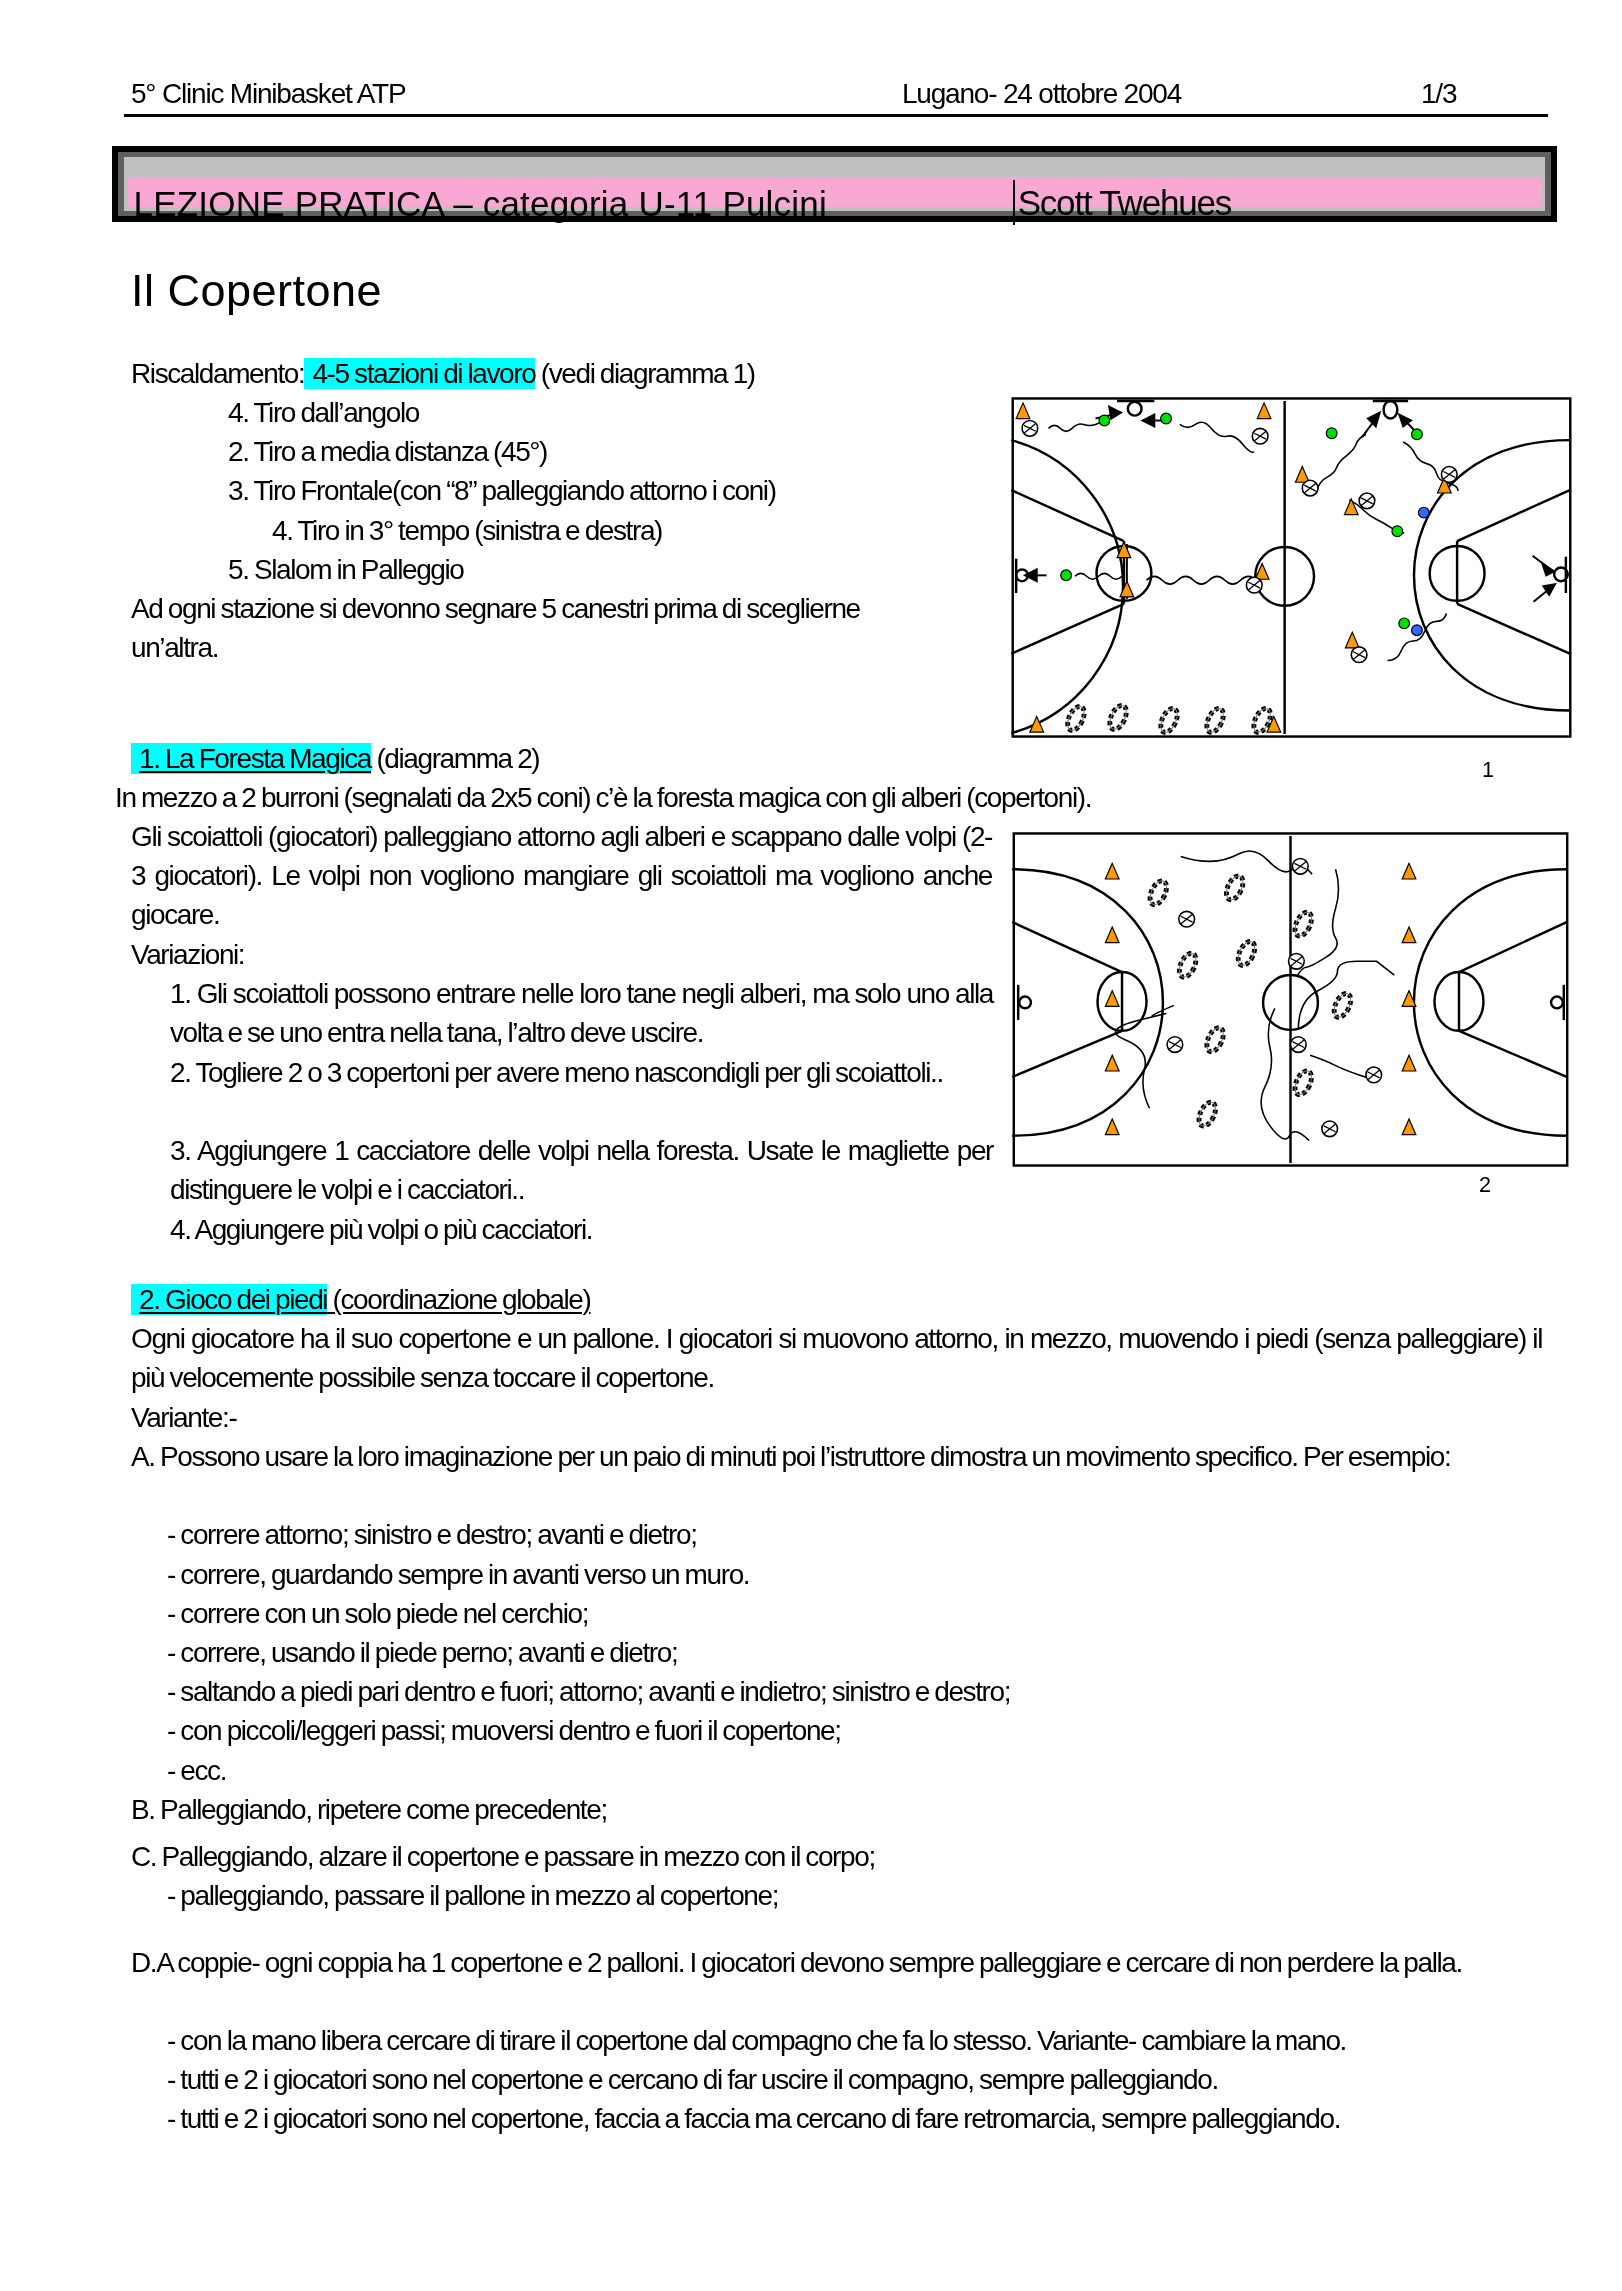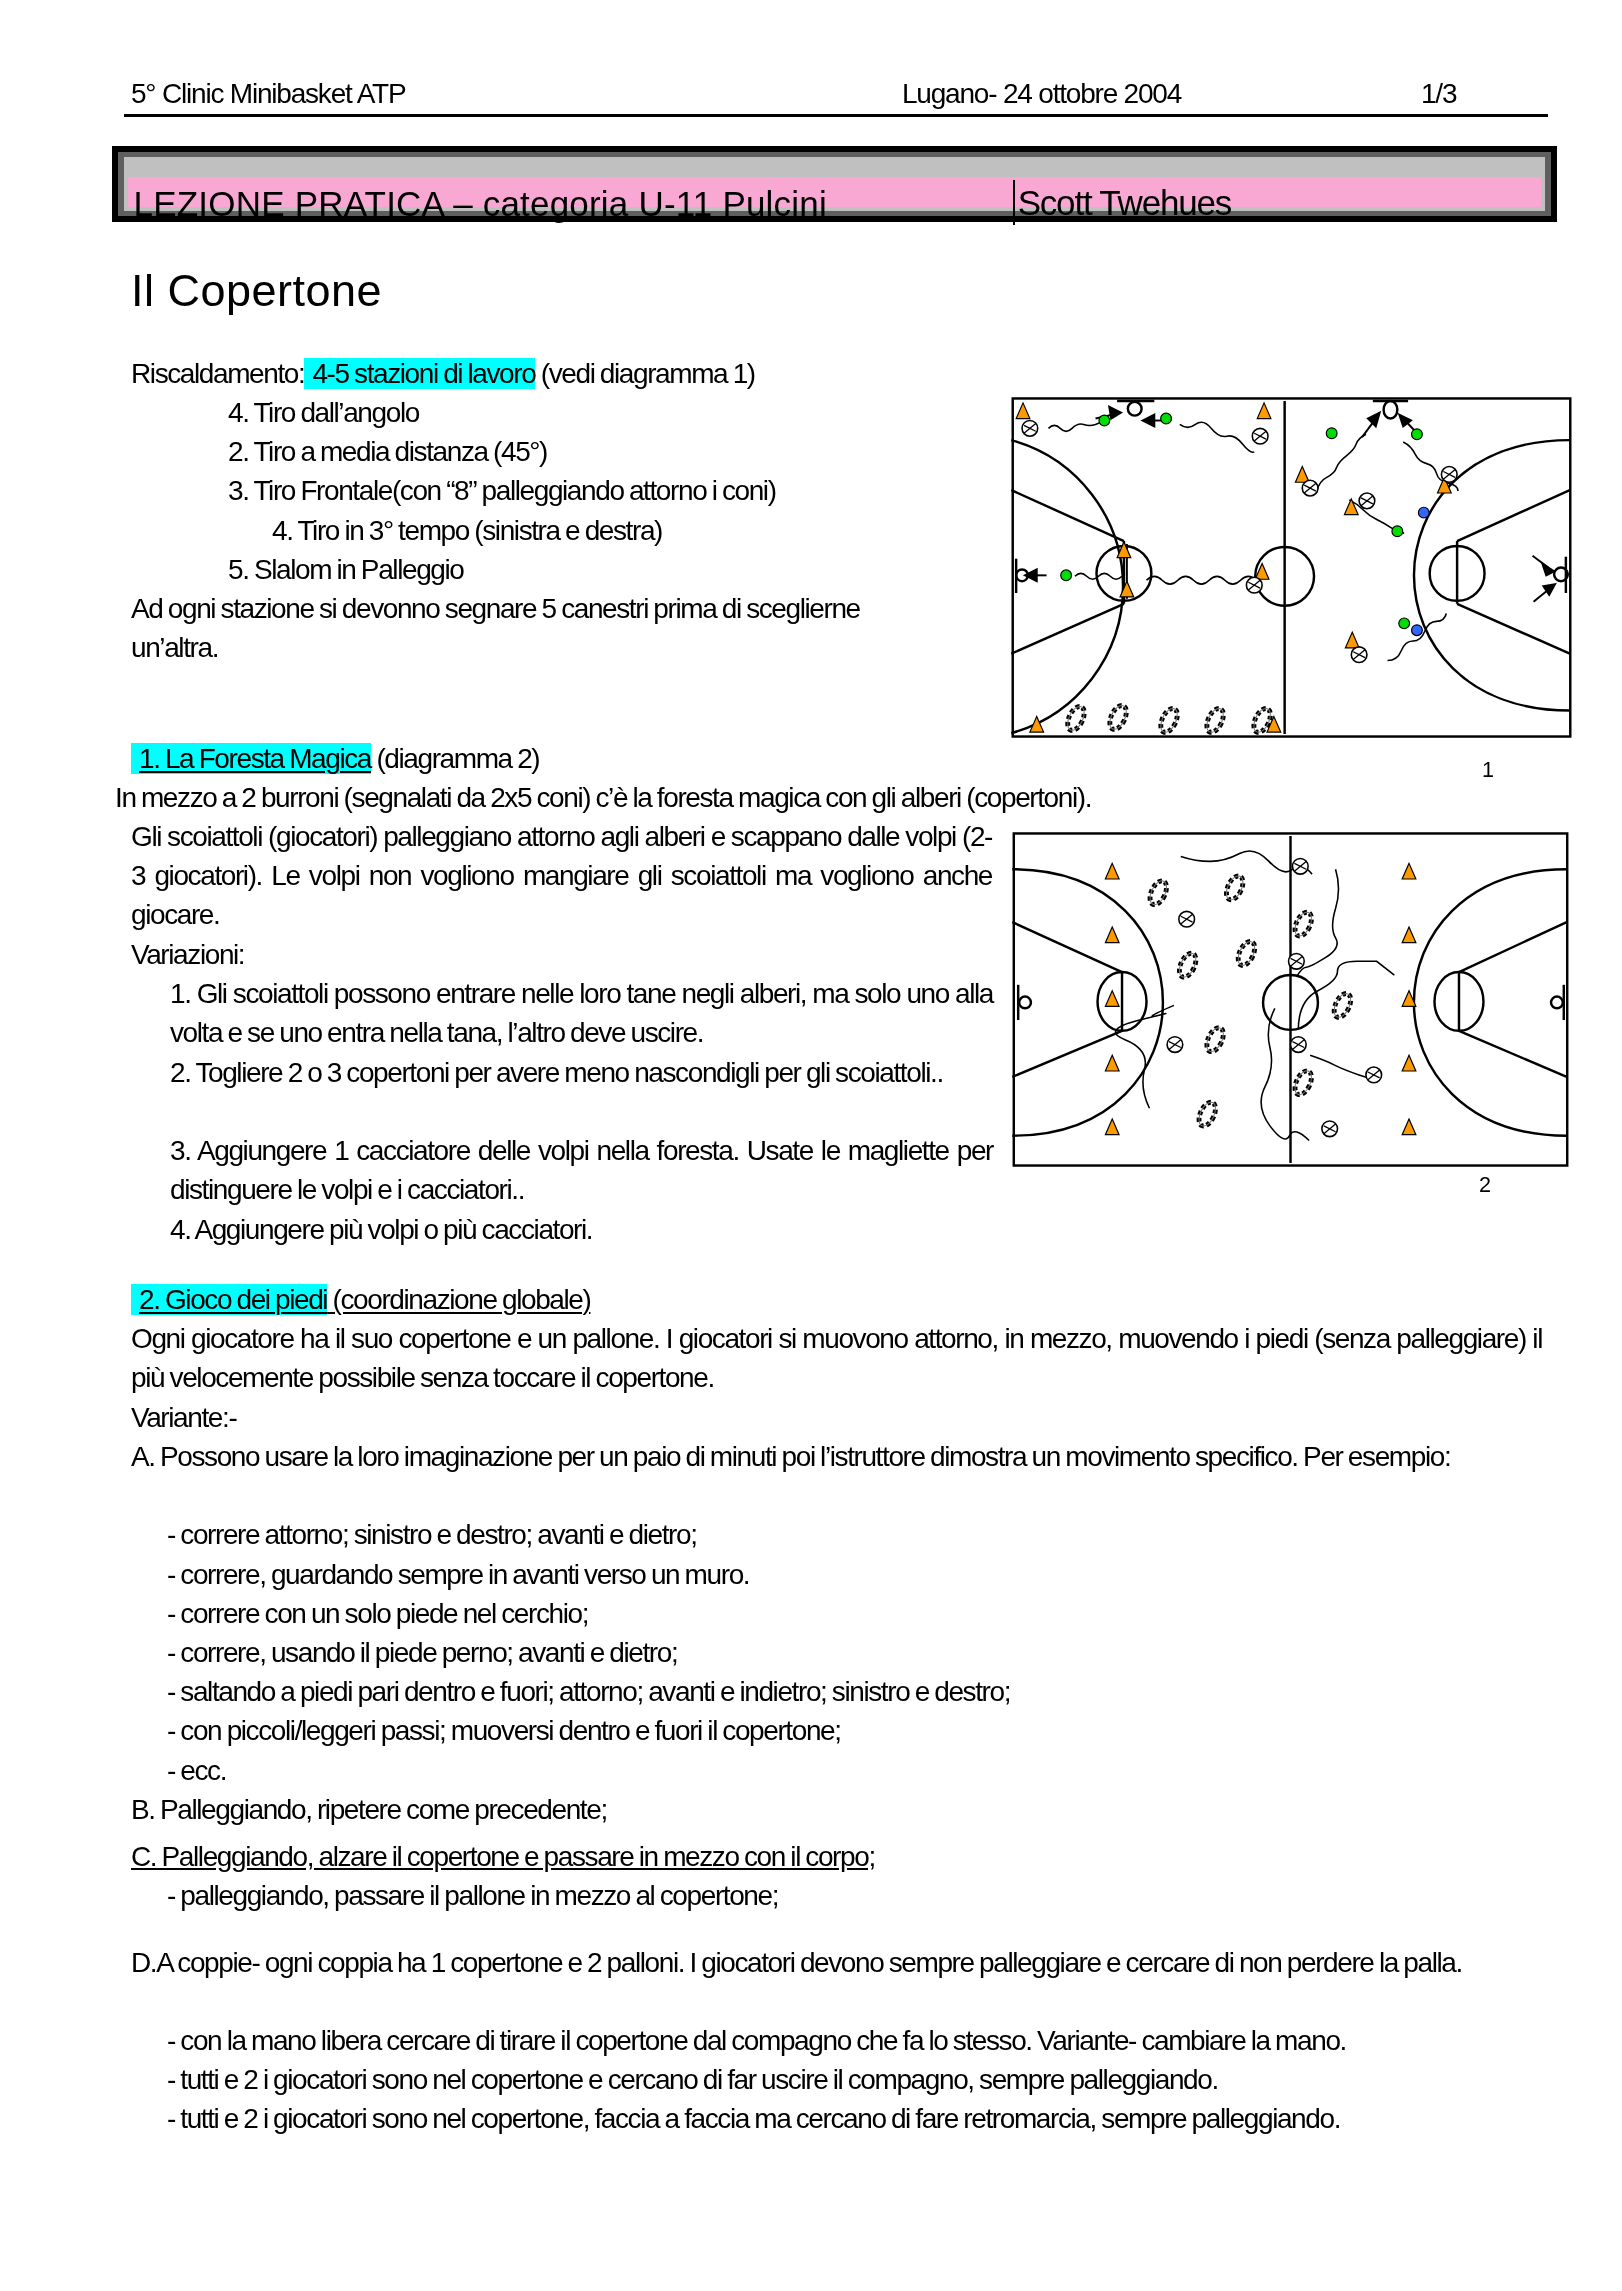--- a/index.html
+++ b/index.html
@@ -336,21 +336,21 @@
 <div class="abs t28 narrow" style="left:167px; top:1515px;">- correre attorno; sinistro e destro; avanti e dietro;</div>
 <div class="abs t28 narrow" style="left:167px; top:1555px;">- correre, guardando sempre in avanti verso un muro.</div>
 <div class="abs t28 narrow" style="left:167px; top:1594px;">- correre con un solo piede nel cerchio;</div>
 <div class="abs t28 narrow" style="left:167px; top:1633px;">- correre, usando il piede perno; avanti e dietro;</div>
 <div class="abs t28 narrow" style="left:167px; top:1672px;">- saltando a piedi pari dentro e fuori; attorno; avanti e indietro; sinistro e destro;</div>
 <div class="abs t28 narrow" style="left:167px; top:1711px;">- con piccoli/leggeri passi; muoversi dentro e fuori il copertone;</div>
 <div class="abs t28 narrow" style="left:167px; top:1751px;">- ecc.</div>
 
 <div class="abs t28 narrow" style="left:131px; top:1790px;">B. Palleggiando, ripetere come precedente;</div>
 
-<div class="abs t28 narrow" style="left:131px; top:1837px;text-decoration:underline;">C. Palleggiando, alzare il copertone e passare in mezzo con il corpo;</div>
+<div class="abs t28 narrow" style="left:131px; top:1837px;">C. Palleggiando, alzare il copertone e passare in mezzo con il corpo;</div>
 <div class="abs t28 narrow" style="left:167px; top:1876px;">-  palleggiando, passare il pallone in mezzo al copertone;</div>
 
 <div class="justify-block t28 narrow" style="left:131px; top:1943px; width:1411px; padding-left:39px; box-sizing:border-box;">
   <span style="margin-left:-39px;">D.A coppie- ogni coppia ha 1 copertone e 2 palloni. I giocatori devono sempre palleggiare e cercare di non perdere la palla.</span>
 </div>
 <div class="abs t28 narrow" style="left:167px; top:2021px;">- con la mano libera cercare di tirare il copertone dal compagno che fa lo stesso. Variante- cambiare la mano.</div>
 <div class="abs t28 narrow" style="left:167px; top:2060px;">- tutti e 2 i giocatori sono nel copertone e cercano di far uscire il compagno, sempre palleggiando.</div>
 <div class="abs t28 narrow" style="left:167px; top:2099px;">- tutti e 2 i giocatori sono nel copertone, faccia a faccia ma cercano di fare retromarcia, sempre palleggiando.</div>
 
 

